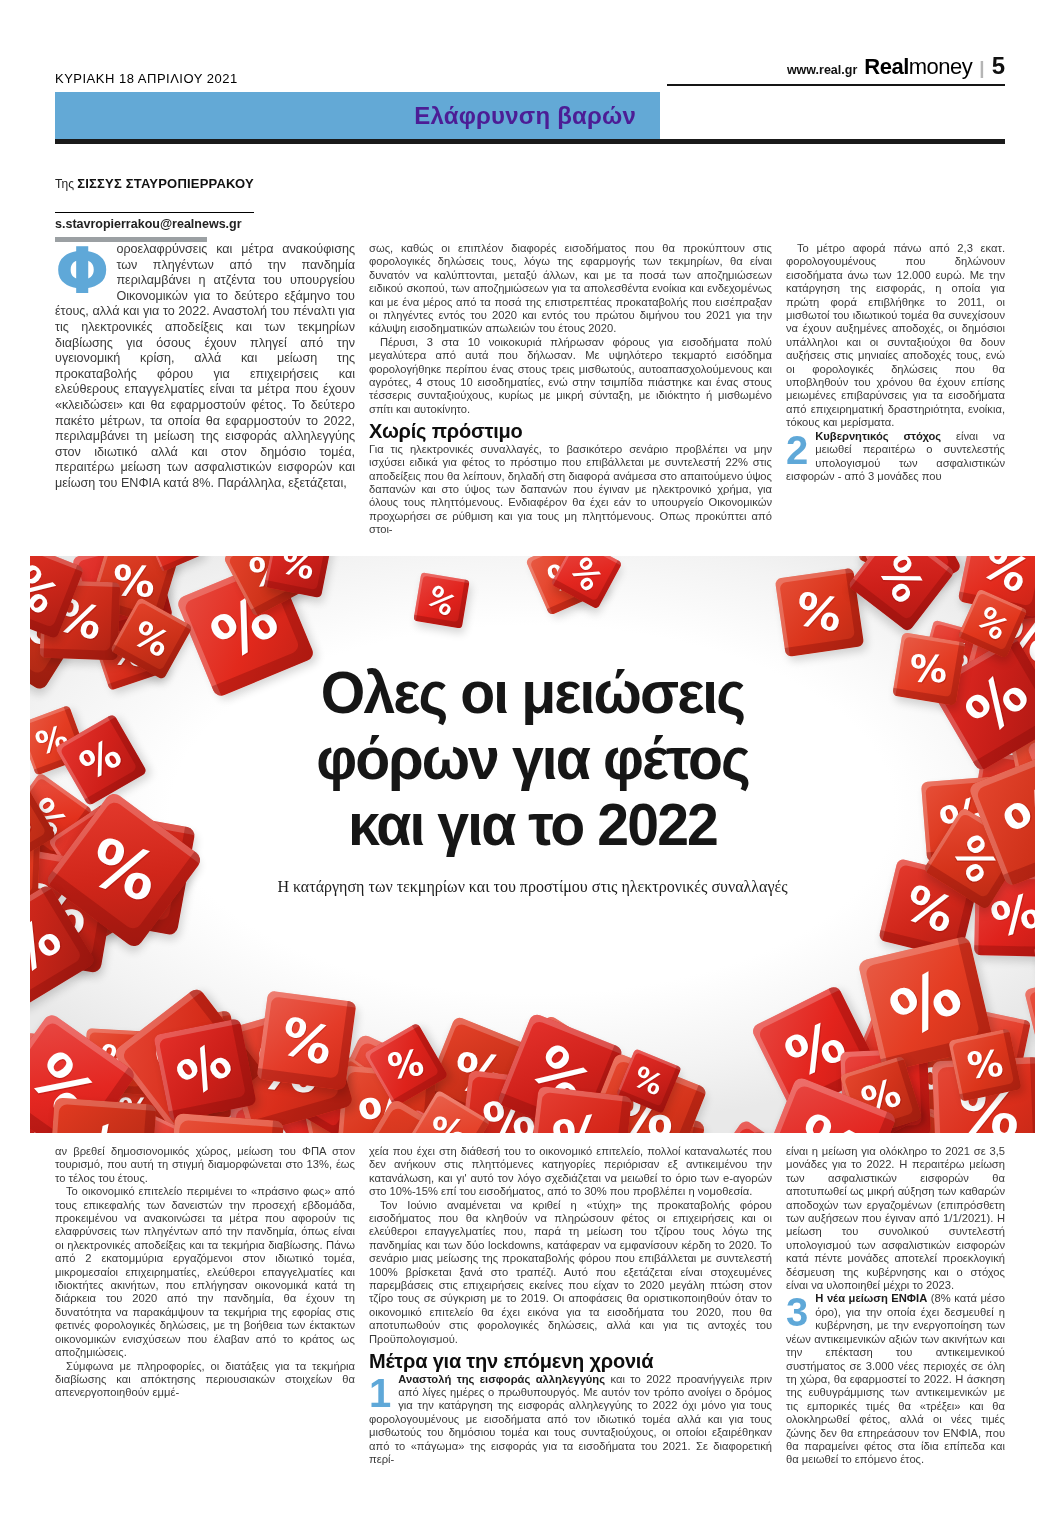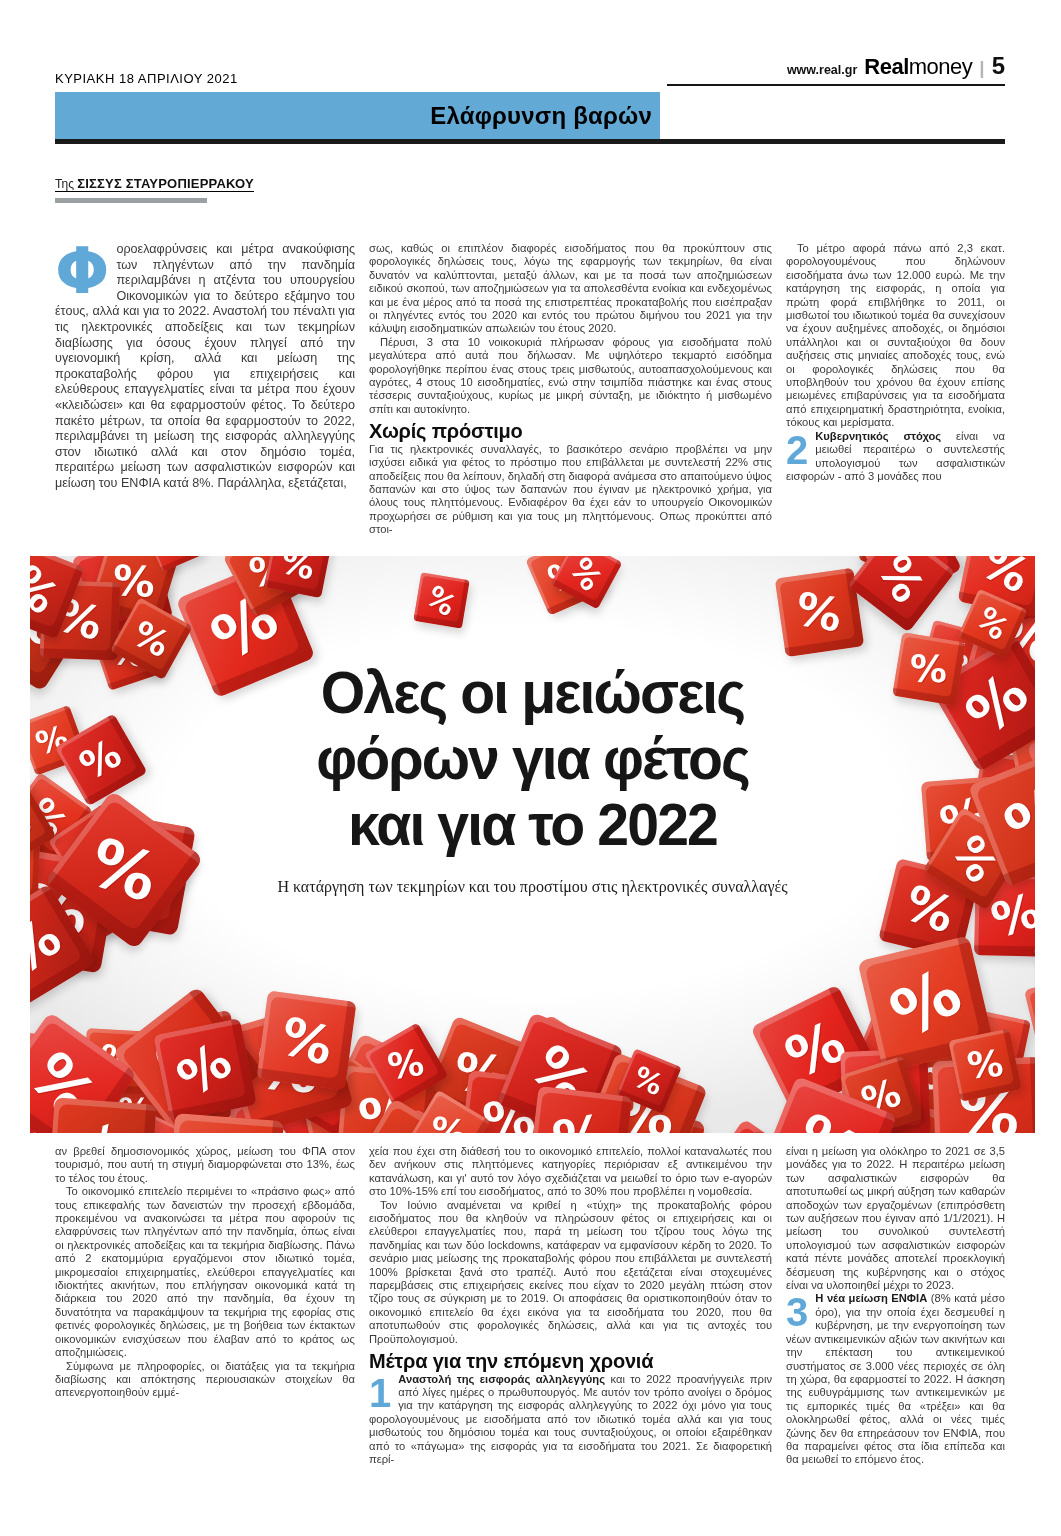--- a/index.html
+++ b/index.html
@@ -10,27 +10,27 @@
   .topline{display:flex;justify-content:space-between;align-items:flex-end;height:30px;}
   .date{font-size:13px;color:#000000;letter-spacing:.5px;}
   .mast{display:flex;align-items:baseline;justify-content:flex-end;gap:7px;border-bottom:2px solid #151515;padding-bottom:5px;width:338px;}
   .site{font-weight:700;font-size:12.5px;color:#101010;}
   .brand{font-size:22px;color:#000;letter-spacing:-.5px;line-height:1;}
   .brand .bold{font-weight:700;}
   .brand .light{font-weight:400;}
   .sep{color:#b5b5b5;font-weight:700;font-size:19px;}
   .pagenum{font-size:24px;font-weight:700;color:#101010;line-height:1;}
   .bannerrow{display:flex;justify-content:space-between;align-items:flex-end;margin-top:6px;}
-  .kicker{background:#63a9d6;width:605px;height:47px;display:flex;align-items:center;justify-content:flex-end;padding-right:8px;box-sizing:border-box;color:#000000;font-weight:700;font-size:24px;letter-spacing:.2px;}
+  .kicker{background:#63a9d6;width:605px;height:47px;display:flex;align-items:center;justify-content:flex-end;padding-right:24px;box-sizing:border-box;color:#4c1d95;font-weight:700;font-size:24px;letter-spacing:.2px;}
   .section-title{font-family:"Liberation Serif","DejaVu Serif",serif;color:#7db6dc;font-size:42px;line-height:40px;letter-spacing:1.5px;}
   .thickrule{height:5px;background:#1a1a1a;}
 
   
   .byline{margin-top:30px;height:56px;}
-  .byline .who{display:inline-block;border-bottom:1.5px solid #000;padding-bottom:0;font-size:12px;color:#222;}
+  .byline .who{display:inline-block;border-bottom:1.5px solid #000;padding-bottom:21px;font-size:12px;color:#222;}
   .byline .who .name{font-weight:700;font-size:13px;color:#111;letter-spacing:.2px;}
   .byline .email{font-weight:700;font-size:12.5px;color:#222;margin-top:4px;}
   .byline .grayrule{width:152px;height:5px;background:#9ba0a3;margin-top:6px;}
 
   
   .cols{display:grid;grid-template-columns:300px 403px 1fr;column-gap:14px;text-align:justify;overflow:hidden;}
   .top-section{margin-top:12px;height:306px;}
   .bottom-section{margin-top:12px;height:390px;}
   .col p{margin:0;}
   .b1{font-size:12.6px;line-height:15.6px;color:#3a3a3a;}
@@ -66,20 +66,21 @@
     </div>
   </div>
 
   <div class="bannerrow">
     <div class="kicker">Ελάφρυνση βαρών</div>
   </div>
   <div class="thickrule"></div>
 
   <div class="byline">
     <div class="who"><span>Της</span> <span class="name">ΣΙΣΣΥΣ ΣΤΑΥΡΟΠΙΕΡΡΑΚΟΥ</span></div>
+    <div class="email">s.stavropierrakou@realnews.gr</div>
     <div class="grayrule"></div>
   </div>
 
   <div class="cols top-section">
     <div class="col b1">
       <p><span class="dropcap">Φ</span><span>οροελαφρύνσεις και μέτρα ανακούφισης των πληγέντων από την πανδημία περιλαμβάνει η ατζέντα του υπουργείου Οικονομικών για το δεύτερο εξάμηνο του έτους, αλλά και για το 2022. Αναστολή του πέναλτι για τις ηλεκτρονικές αποδείξεις και των τεκμηρίων διαβίωσης για όσους έχουν πληγεί από την υγειονομική κρίση, αλλά και μείωση της προκαταβολής φόρου για επιχειρήσεις και ελεύθερους επαγγελματίες είναι τα μέτρα που έχουν «κλειδώσει» και θα εφαρμοστούν φέτος. Το δεύτερο πακέτο μέτρων, τα οποία θα εφαρμοστούν το 2022, περιλαμβάνει τη μείωση της εισφοράς αλληλεγγύης στον ιδιωτικό αλλά και στον δημόσιο τομέα, περαιτέρω μείωση των ασφαλιστικών εισφορών και μείωση του ΕΝΦΙΑ κατά 8%. Παράλληλα, εξετάζεται,</span></p>
     </div>
     <div class="col b2">
       <p>σως, καθώς οι επιπλέον διαφορές εισοδήματος που θα προκύπτουν στις φορολογικές δηλώσεις τους, λόγω της εφαρμογής των τεκμηρίων, θα είναι δυνατόν να καλύπτονται, μεταξύ άλλων, και με τα ποσά των αποζημιώσεων ειδικού σκοπού, των αποζημιώσεων για τα απολεσθέντα ενοίκια και ενδεχομένως και με ένα μέρος από τα ποσά της επιστρεπτέας προκαταβολής που εισέπραξαν οι πληγέντες εντός του 2020 και εντός του πρώτου διμήνου του 2021 για την κάλυψη εισοδηματικών απωλειών του έτους 2020.</p>
       <p class="ind">Πέρυσι, 3 στα 10 νοικοκυριά πλήρωσαν φόρους για εισοδήματα πολύ μεγαλύτερα από αυτά που δήλωσαν. Με υψηλότερο τεκμαρτό εισόδημα φορολογήθηκε περίπου ένας στους τρεις μισθωτούς, αυτοαπασχολούμενους και αγρότες, 4 στους 10 εισοδηματίες, ενώ στην τσιμπίδα πιάστηκε και ένας στους τέσσερις συνταξιούχους, κυρίως με μικρή σύνταξη, με ιδιόκτητο ή μισθωμένο σπίτι και αυτοκίνητο.</p>

